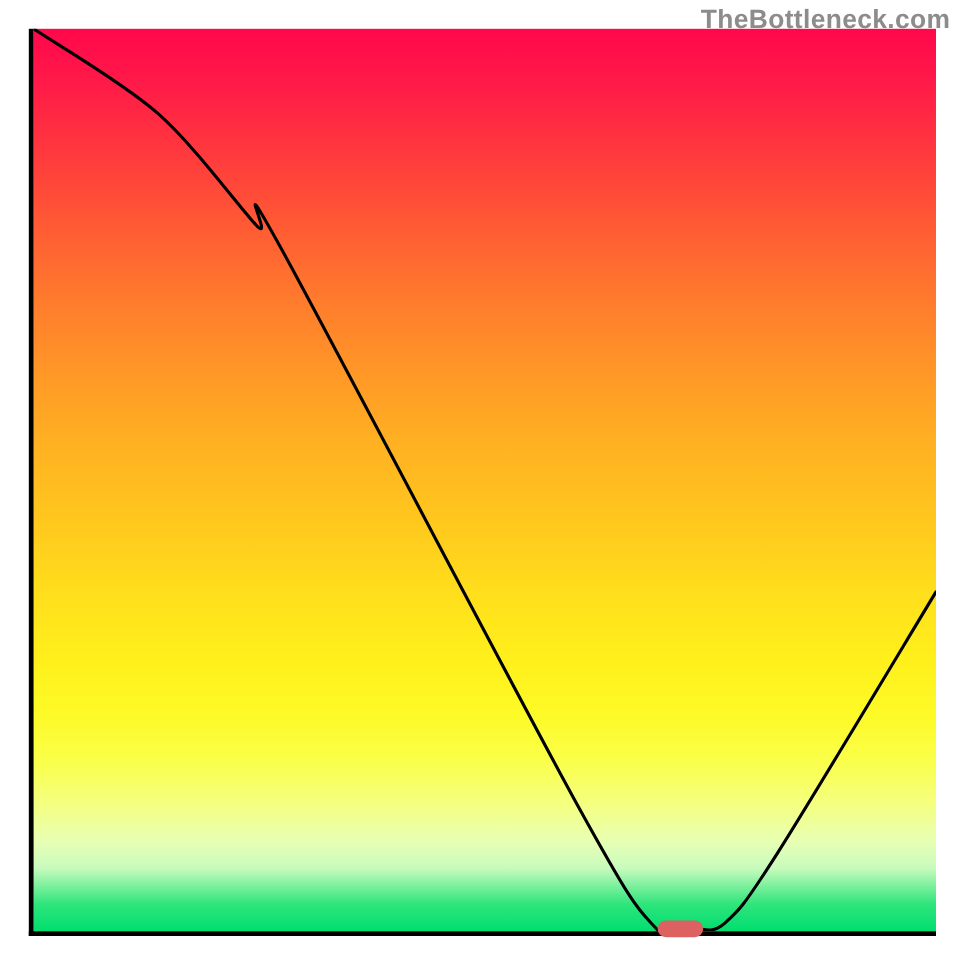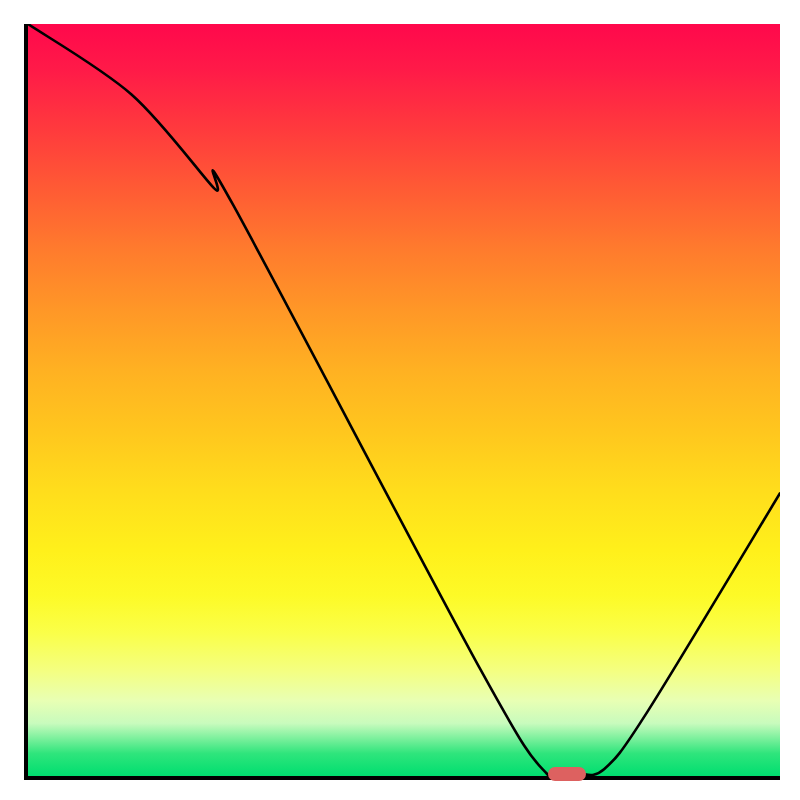--- a/index.html
+++ b/index.html
@@ -68,20 +68,21 @@
     height: 14px;
     border-radius: 7px;
     background: #dd6160;
     transform: translate(-50%, -50%);
   }
 </style>
 </head>
 <body>
 
 <div class="stage">
+  <div class="watermark">TheBottleneck.com</div>
 
   <div class="plot-area">
     <svg class="curve" viewBox="0 0 752 752" preserveAspectRatio="none">
       <path id="curve-path" d="M 0 0 C 16.60416 11.310080000000017, 74.05696 44.45824000000012, 103.77600000000001 70.6880000000001 C 133.49504000000002 96.91776000000009, 169.5008 146.24895999999995, 185.744 163.93599999999992 C 201.9872 181.6230399999999, 162.5824 104.10687999999996, 205.29600000000002 181.23199999999997 C 248.00960000000003 258.35712, 402.53056000000004 555.00608, 452.704 645.968 C 502.87744 736.9299199999999, 503.47904 733.13984, 518.88 749.744 C 534.28096 766.34816, 539.81568 750.46592, 548.96 749.744 C 558.10432 749.0220800000001, 564.72192 755.21856, 576.0319999999999 745.232 C 587.3420799999999 735.2454399999999, 591.49312 731.4854399999999, 619.648 687.328 C 647.8028800000001 643.17056, 730.82368 504.1408, 752 469.248" fill="none" stroke="#000" stroke-width="2.6" stroke-linecap="round" stroke-linejoin="round"></path>
     </svg>
     <div class="marker" id="marker" style="left: 539.184px; top: 749.744px;"></div>
   </div>
 </div>
 
 </body></html>

